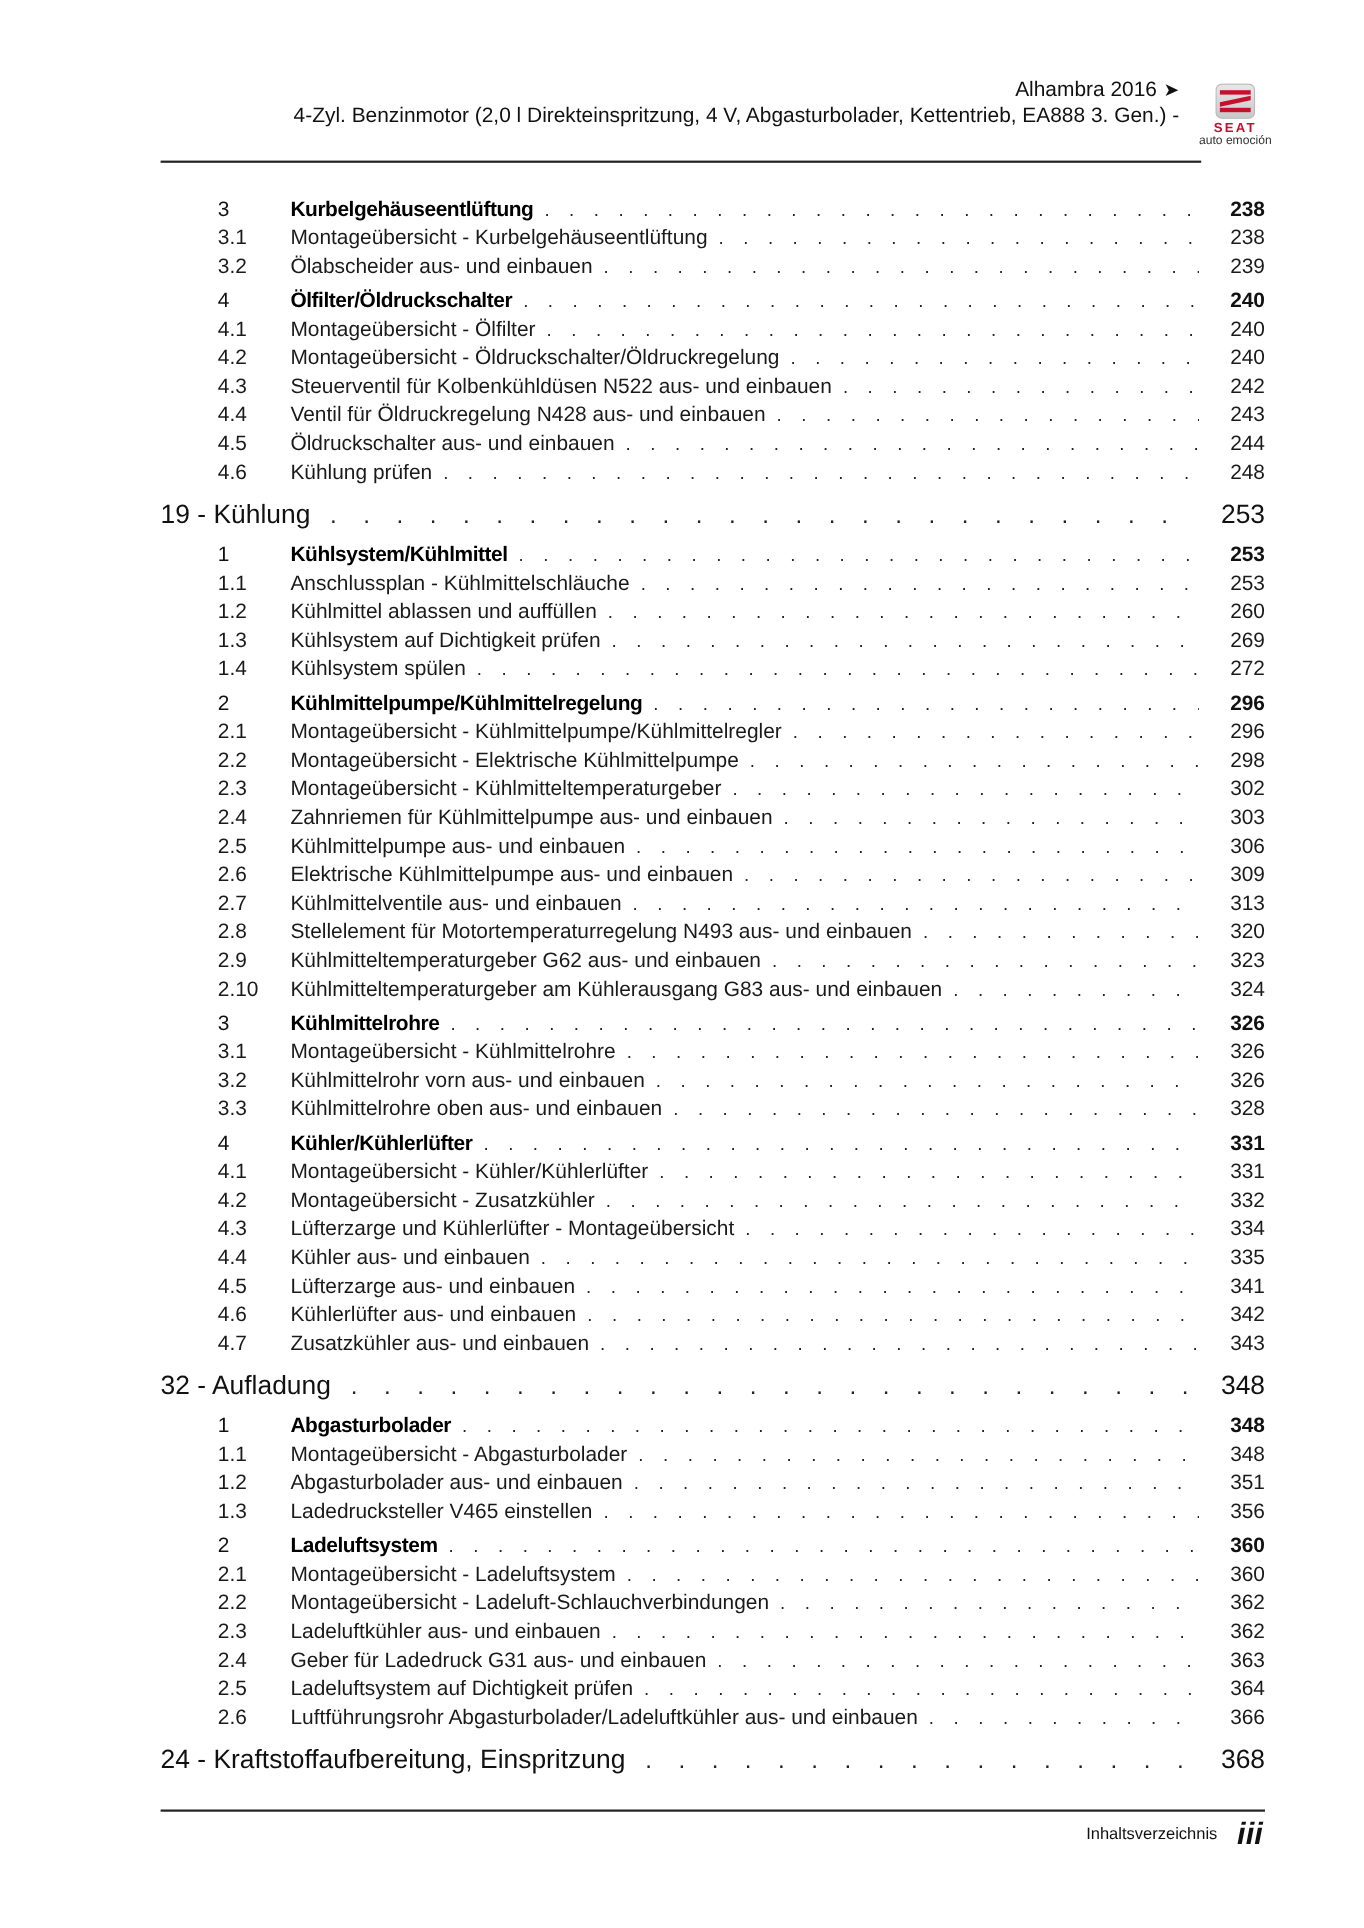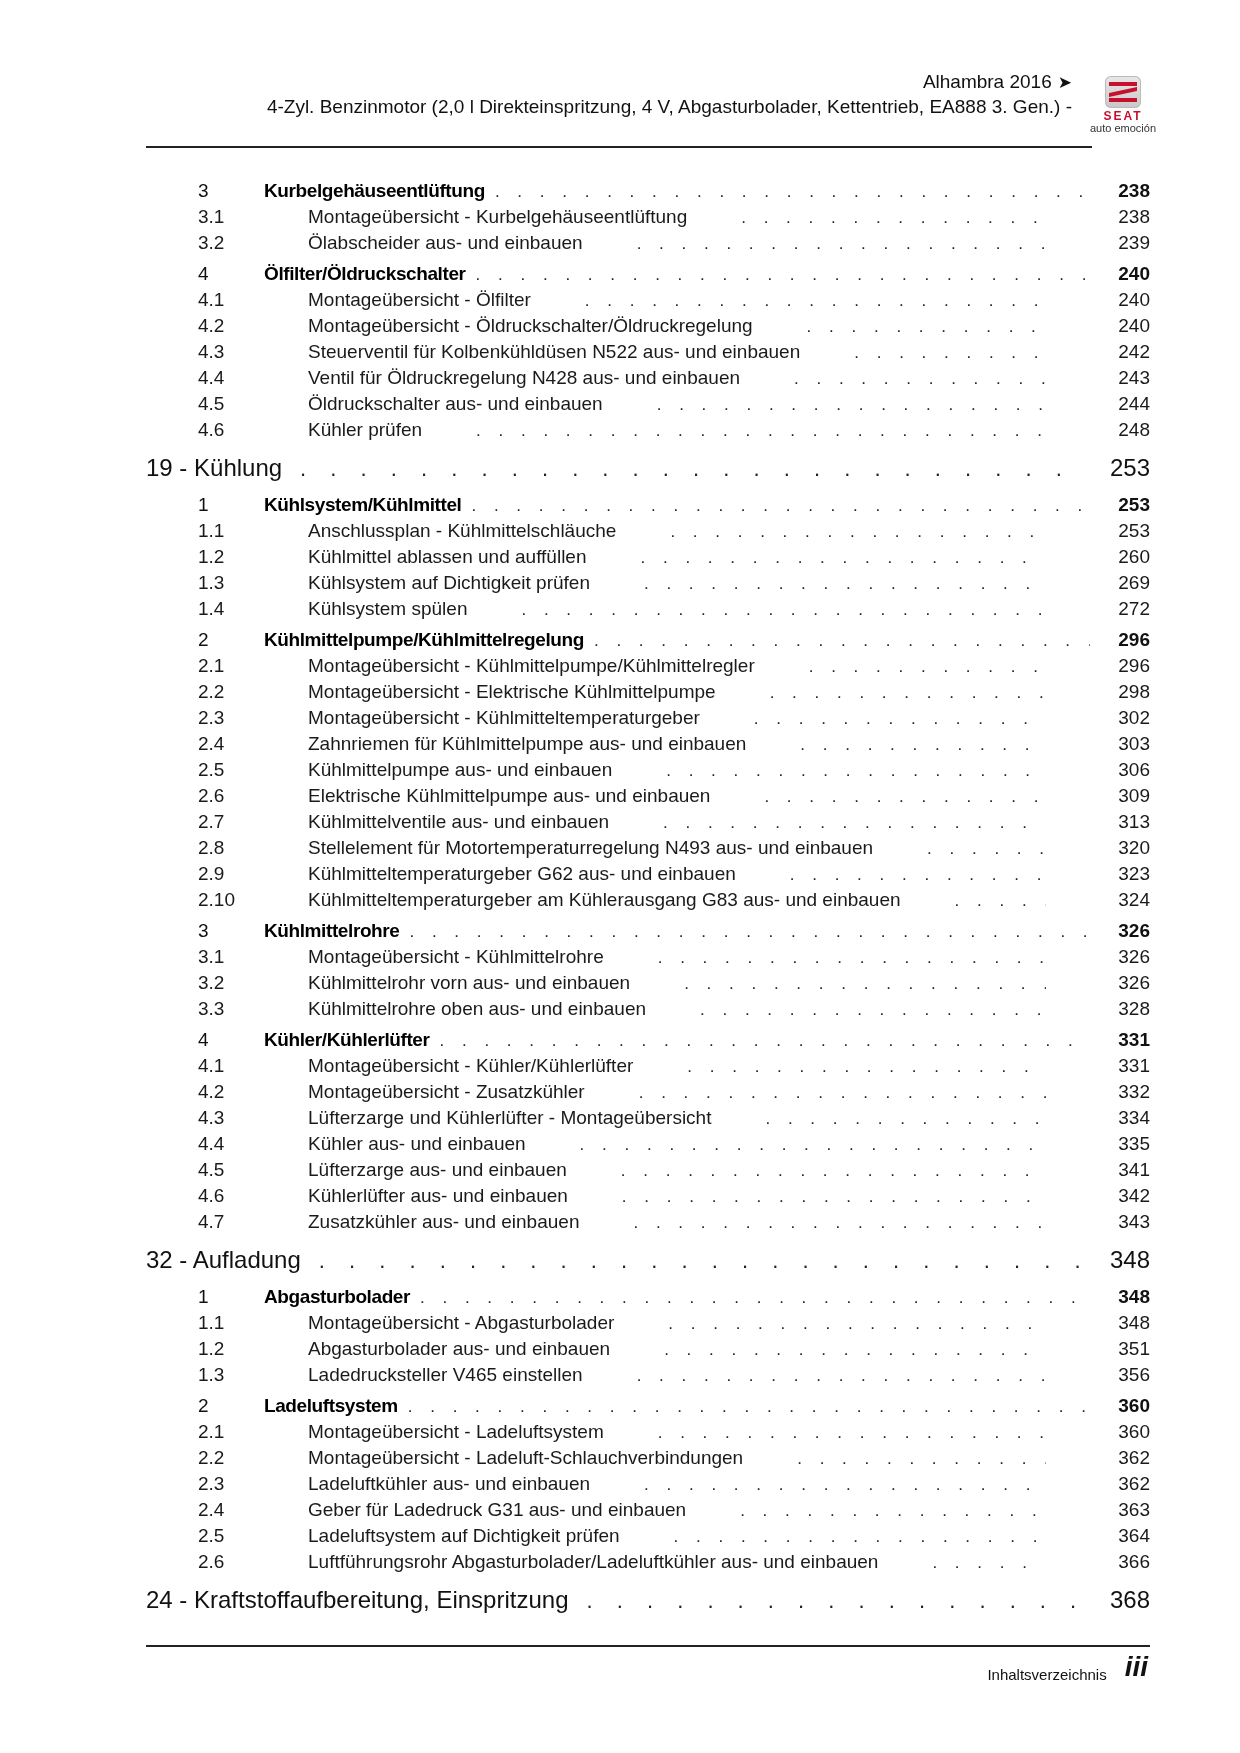--- a/index.html
+++ b/index.html
@@ -37,28 +37,28 @@
     .chapter { font-size: 24px; height: 38px; line-height: 38px; margin-top: 6px; margin-bottom: 2px; }
     .chapter .title { padding-right: 18px; text-align: center; }
     .chapter .page { width: 60px; }
     .chapter .leader { letter-spacing: 9px; font-size: 22px; }
 
     .section { font-size: 19px; height: 26px; line-height: 26px; margin-top: 5px; padding-left: 52px; }
     .section .num { width: 66px; }
     .section .title { font-weight: bold; letter-spacing: -0.4px; color: #000; }
     .section .page { width: 50px; font-weight: bold; }
 
-    .sub { font-size: 19px; height: 26px; line-height: 26px; padding-left: 52px; color: #1a1a1a; gap: 44px; }
+    .sub { font-size: 19px; height: 26px; line-height: 26px; padding-left: 52px; color: #1a1a1a; }
     .sub .num { width: 66px; }
     .sub .page { width: 50px; }
 
     .toc .row:first-child { margin-top: 0; }
 
     
-    .footer { position: absolute; right: 92px; top: 1651px; display: flex; align-items: flex-end; gap: 18px; }
+    .footer { position: absolute; right: 92px; top: 1651px; display: flex; align-items: center; gap: 18px; }
     .footer .label { font-size: 15px; color: #111; }
     .footer .pagenum { font-size: 28px; font-weight: bold; color: #111; font-style: italic; }
   </style>
 </head>
 <body>
 
 <div class="header">
   <div>
     <span>Alhambra 2016</span><span class="arrow">➤</span>
   </div>
@@ -127,21 +127,21 @@
       <span class="page">243</span>
     </div>
     <div class="row sub">
       <span class="num">4.5</span>
       <span class="title">Öldruckschalter aus- und einbauen</span>
       <span class="leader"></span>
       <span class="page">244</span>
     </div>
     <div class="row sub">
       <span class="num">4.6</span>
-      <span class="title">Kühler prüfen</span>
+      <span class="title">Kühlung prüfen</span>
       <span class="leader"></span>
       <span class="page">248</span>
     </div>
     <div class="row chapter">
       <span class="title">19 - Kühlung</span>
       <span class="leader"></span>
       <span class="page">253</span>
     </div>
     <div class="row section">
       <span class="num">1</span>

